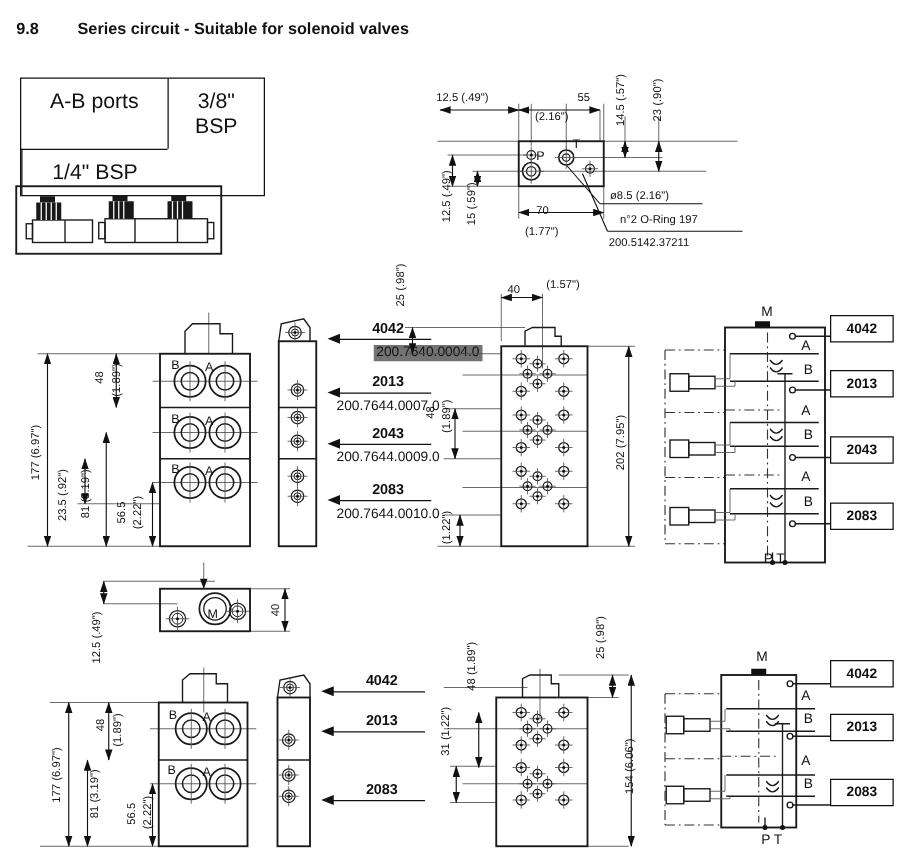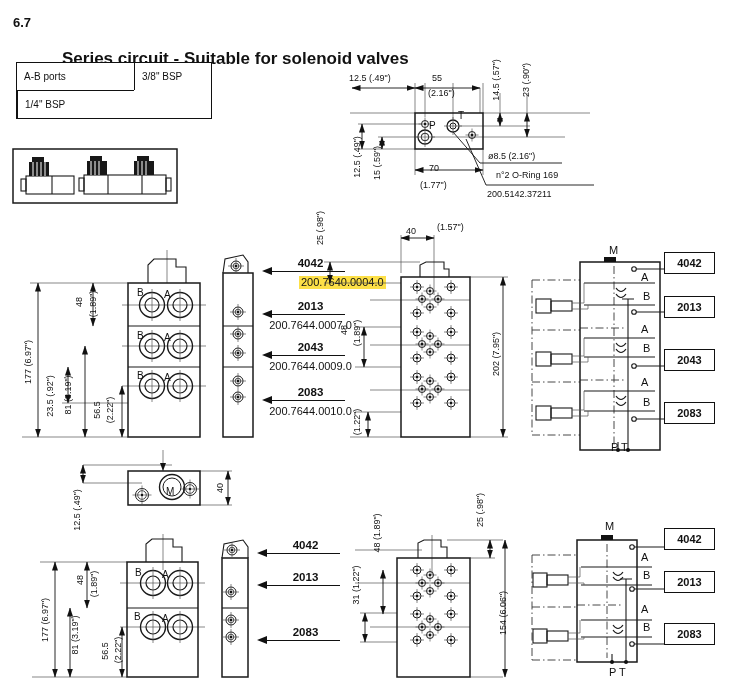--- a/index.html
+++ b/index.html
@@ -6,24 +6,24 @@
   .page{position:relative;width:730px;height:689px;background:#ffffff;
         font-family:"Liberation Sans",sans-serif;color:#111;overflow:hidden;}
   svg{position:absolute;overflow:visible;}
   svg .main{stroke:#1a1a1a;stroke-width:1.5;fill:none;}
   svg .med {stroke:#1a1a1a;stroke-width:1.1;fill:none;}
   svg .thin{stroke:#555;stroke-width:.7;fill:none;}
   svg .dim {stroke:#111;stroke-width:.9;fill:none;}
   svg .dd  {stroke:#333;stroke-width:.9;fill:none;stroke-dasharray:8 3 1.5 3;}
   svg .wht {stroke:#fff;stroke-width:1;fill:none;}
   .hdr-num{position:absolute;left:13px;top:15px;font-size:13px;font-weight:bold;}
-  .hdr-title{position:absolute;left:62px;top:15px;font-size:17px;font-weight:bold;line-height:15px;white-space:nowrap;margin-top:36px;}
+  .hdr-title{position:absolute;left:62px;top:15px;font-size:13px;font-weight:bold;line-height:15px;white-space:nowrap;}
   .ports-table{position:absolute;left:16px;top:62px;width:194px;border:1.8px solid #111;
                display:grid;grid-template-columns:117px 1fr;background:#fff;}
-  .pt-cell{padding:8px 7px;font-size:10px;border-top:1px solid #111;border-left:1px solid #111;}
+  .pt-cell{padding:8px 7px;font-size:17px;border-top:1px solid #111;border-left:1px solid #111;text-align:center;}
   .pt-cell.r0{border-top:none;} .pt-cell.c0{border-left:none;}
   .lbl{position:absolute;font-size:9px;line-height:10px;white-space:nowrap;color:#111;}
   .lblv{position:absolute;font-size:9px;line-height:10px;white-space:nowrap;color:#111;
         transform:translate(-50%,-50%) rotate(-90deg);}
   .portlbl{position:absolute;font-size:10px;line-height:10px;color:#111;}
   .schlbl{position:absolute;font-size:11px;line-height:11px;color:#111;}
   .mlbl{position:absolute;font-size:10px;line-height:10px;color:#111;}
   .pbox{position:absolute;width:49px;height:20px;border:1.7px solid #111;background:#fff;
         display:flex;align-items:center;justify-content:center;font-size:11px;font-weight:bold;}
   .model{position:absolute;width:95px;text-align:center;}
@@ -31,21 +31,21 @@
   .model-arrow{position:relative;height:0;border-top:1.4px solid #111;width:74px;margin:2px 0 0 8px;}
   .model-arrow::before{content:"";position:absolute;left:-9px;top:-4.6px;width:0;height:0;
         border:4px solid transparent;border-right:10px solid #111;border-left:none;}
   .model-order{margin-top:3px;font-size:11px;line-height:13px;white-space:nowrap;display:inline-block;padding:0 2px;}
 </style>
 </head>
 <body>
 
 <div class="page">
 
-  <div class="hdr-num">6.7</div>
+  <div class="hdr-num">9.8</div>
   <div class="hdr-title">
     <div>Series circuit - Suitable for solenoid valves</div>
   </div>
 
   <div class="ports-table">
     <div class="pt-cell r0 c0">A-B ports</div>
     <div class="pt-cell r0">3/8" BSP</div>
     <div class="pt-cell">1/4" BSP</div>
   </div>
 
@@ -95,32 +95,32 @@
       <path d="M125.5,80H138.5M132,73.5V86.5" stroke="#555" stroke-width="0.7" fill="none"></path>
       <circle cx="132" cy="80" r="1.2" fill="#111"></circle>
       <circle cx="85" cy="82" r="7" fill="none" stroke="#1a1a1a" stroke-width="1.3"></circle>
       <circle cx="85" cy="82" r="3.8" fill="none" stroke="#1a1a1a" stroke-width="1"></circle>
       <path d="M75,82H95M85,72V92" stroke="#555" stroke-width="0.7" fill="none"></path>
       <circle cx="113" cy="71" r="6" fill="none" stroke="#1a1a1a" stroke-width="1.3"></circle>
       <circle cx="113" cy="71" r="3" fill="none" stroke="#1a1a1a" stroke-width="1"></circle>
       <path d="M104,71H122M113,62V80" stroke="#555" stroke-width="0.7" fill="none"></path>
     </svg>
   <span class="lbl" style="left:349px;top:73px">12.5 (.49")</span>
-  <span class="lbl" style="left:432px;top:73px">55</span>
+  <span class="lbl" style="left:462px;top:73px">55</span>
   <span class="lbl" style="left:428px;top:88px">(2.16")</span>
   <span class="lblv" style="left:496px;top:80px">14.5 (.57")</span>
   <span class="lblv" style="left:526px;top:80px">23 (.90")</span>
   <span class="portlbl" style="left:429px;top:121px">P</span>
   <span class="portlbl" style="left:458px;top:111px">T</span>
   <span class="lblv" style="left:357px;top:157px">12.5 (.49")</span>
   <span class="lblv" style="left:377px;top:163px">15 (.59")</span>
   <span class="lbl" style="left:429px;top:163px">70</span>
   <span class="lbl" style="left:420px;top:180px">(1.77")</span>
   <span class="lbl" style="left:488px;top:151px">ø8.5 (2.16")</span>
-  <span class="lbl" style="left:496px;top:170px">n°2 O-Ring 169</span>
+  <span class="lbl" style="left:496px;top:170px">n°2 O-Ring 197</span>
   <span class="lbl" style="left:487px;top:189px">200.5142.37211</span>
 
   <svg id="sB" style="left:10px;top:245px" width="255" height="200">
     <defs>
         <marker id="aB" markerWidth="9" markerHeight="6" refX="8.5" refY="3" orient="auto-start-reverse" markerUnits="userSpaceOnUse">
           <path d="M0,0L9,3L0,6Z" fill="#111"></path>
         </marker>
       </defs>
     <path d="M20,38 H118 M12,192 H118 M112,60 H196 M112,101 H196 M112,141 H196 M157,5 V38 M52,158 H118" class="thin"></path>
     <rect x="118" y="38" width="72" height="154" class="main"></rect>
@@ -187,21 +187,21 @@
   <span class="lblv" style="left:79px;top:302px">48</span>
   <span class="lblv" style="left:93px;top:304px">(1.89")</span>
   <span class="lblv" style="left:50px;top:396px">23.5 (.92")</span>
   <span class="lblv" style="left:68px;top:395px">81 (3.19")</span>
   <span class="lblv" style="left:97px;top:410px">56.5</span>
   <span class="lblv" style="left:110px;top:410px">(2.22")</span>
 
   <div class="model" style="left:263px;top:257px">
     <div class="model-code">4042</div>
     <div class="model-arrow"></div>
-    <div class="model-order" style="background: #fde047; margin-left: 36px;">200.7640.0004.0</div>
+    <div class="model-order" style="background: #737373; margin-left: 36px;">200.7640.0004.0</div>
   </div>
   <div class="model" style="left:263px;top:300px">
     <div class="model-code">2013</div>
     <div class="model-arrow"></div>
     <div class="model-order">200.7644.0007.0</div>
   </div>
   <div class="model" style="left:263px;top:341px">
     <div class="model-code">2043</div>
     <div class="model-arrow"></div>
     <div class="model-order">200.7644.0009.0</div>

